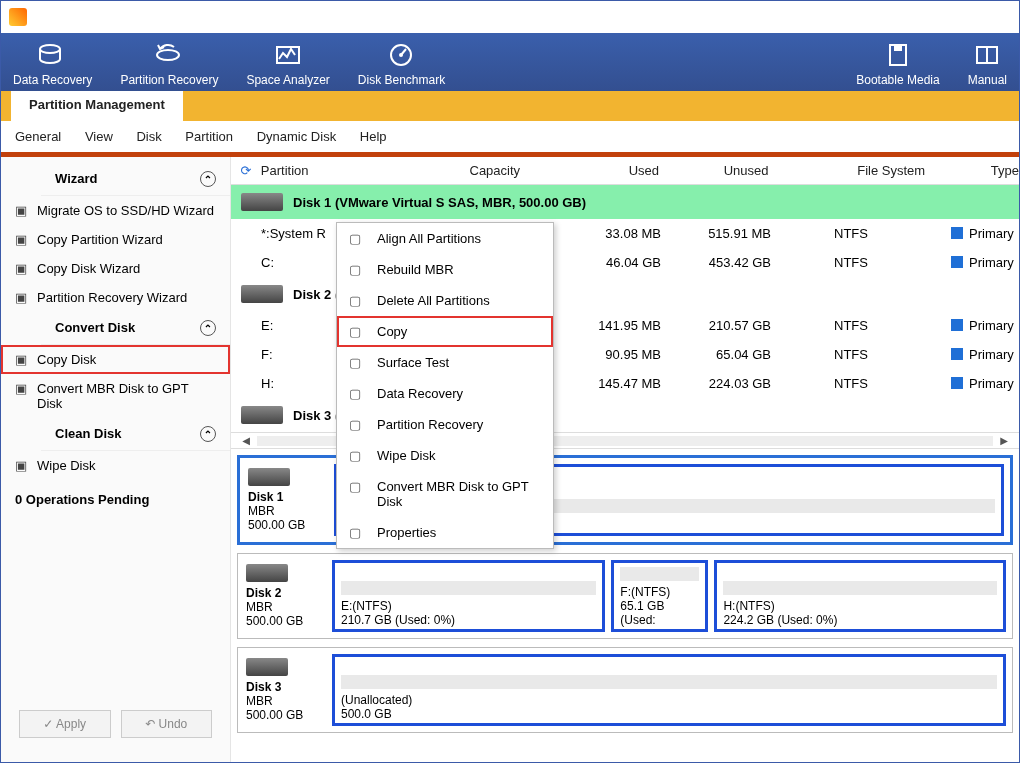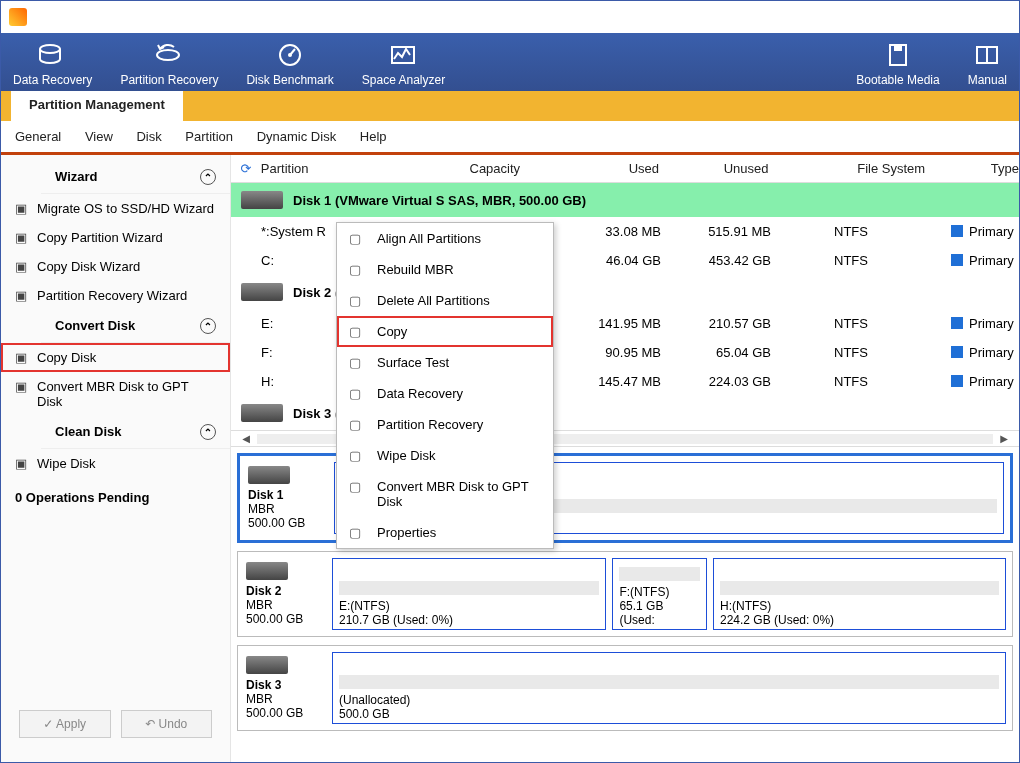--- a/index.html
+++ b/index.html
@@ -15,21 +15,21 @@
 .toolbar { background: linear-gradient(#3a5fac, #334f90); display: flex; align-items: flex-end; padding: 8px 12px 4px; }
 .tool-btn { color:#fff; text-align:center; font-size:12px; margin-right: 28px; cursor:pointer; }
 .tool-btn .ico { width:32px; height:28px; margin:0 auto 4px; display:flex; align-items:center; justify-content:center; }
 .tool-btn svg { fill: #fff; }
 .tool-right { margin-left:auto; display:flex; }
 .tool-right .tool-btn { margin-right:0; margin-left:28px; }
 
 .tabstrip { background:#f2b430; height:30px; display:flex; align-items:flex-end; }
 .tab { background:#fff; height:30px; padding: 6px 18px; font-size:13px; font-weight:600; color:#222; border-radius:0 0 0 0; margin-left:10px; }
 
-.menubar { background:#fff; padding:8px 14px; font-size:13px; color:#222; border-bottom:3px solid #c2410c; }
+.menubar { background:#fff; padding:8px 14px; font-size:13px; color:#222; border-bottom:5px solid #c2410c; }
 .menubar span { margin-right:20px; cursor:pointer; }
 
 .body { flex:1; display:flex; overflow:hidden; }
 .sidebar { width:230px; background:#fafafa; border-right:1px solid #e5e5e5; padding:6px 0 12px; display:flex; flex-direction:column; font-size:13px; }
 .sb-group-hdr { font-weight:700; padding:8px 14px; display:flex; justify-content:space-between; border-bottom:1px solid #eee; cursor:pointer;margin-left:40px; }
 .sb-group-hdr .chev { width:16px;height:16px;border:1px solid #555;border-radius:50%;display:flex;align-items:center;justify-content:center;font-size:10px; }
 .sb-item { padding:7px 14px 7px 36px; cursor:pointer; position:relative; }
 .sb-item .ii { position:absolute; left:14px; top:7px; width:14px; height:14px; color:#444; }
 .sb-item.hl { outline:2px solid #e3342f; outline-offset:-2px; }
 .pending { padding:12px 14px; font-weight:700; }
@@ -62,21 +62,21 @@
 .hscroll { display:flex; align-items:center; padding:2px 8px; border-top:1px solid #ddd; border-bottom:1px solid #ddd; }
 .hscroll .arrow { width:14px; text-align:center; font-size:10px; color:#555; }
 .hscroll .track { flex:1; height:10px; background:#eee; margin:0 4px; position:relative; }
 
 .diskmaps { padding:6px; overflow:auto; }
 .dm { border:1px solid #bbb; margin-bottom:8px; display:flex; padding:6px; }
 .dm.sel { border:3px solid #2a6fd6; }
 .dm-left { width:88px; font-size:12px; padding:4px 4px 4px 2px; }
 .dm-left .di { width:42px; height:18px; background:linear-gradient(#888,#444); border-radius:2px; margin-bottom:4px; }
 .dm-right { flex:1; display:flex; gap:6px; }
-.seg { border:1px solid #1d4ed8; padding:2px 6px; font-size:12px; display:flex; flex-direction:column; justify-content:flex-end; }
+.seg { border:3px solid #1d4ed8; padding:2px 6px; font-size:12px; display:flex; flex-direction:column; justify-content:flex-end; }
 .seg .bar { height:14px; background:#e9e9e9; margin-bottom:4px; }
 .seg .bar .fill { height:100%; background:#2a6fd6; }
 
 .ctxmenu { position:absolute; left:336px; top:222px; width:218px; background:#fff; border:1px solid #bbb; box-shadow:2px 2px 6px rgba(0,0,0,.2); font-size:13px; z-index:50; }
 .ctxmenu .mi { padding:8px 14px 8px 40px; position:relative; cursor:pointer; }
 .ctxmenu .mi .mic { position:absolute; left:12px; top:8px; width:16px; color:#555; }
 .ctxmenu .mi.hl { outline:2px solid #e3342f; outline-offset:-2px; }
 
 svg { display:block; }
 </style>
@@ -111,35 +111,35 @@
             <ellipse cx="14" cy="12" rx="11" ry="5" fill="none" stroke="#fff" stroke-width="2"></ellipse>
             <path d="M20 4 A10 10 0 0 0 6 6" fill="none" stroke="#fff" stroke-width="2"></path>
             <path d="M4 2l2 4 4-2" fill="none" stroke="#fff" stroke-width="2"></path>
           </svg>
         </div>
       <span>Partition Recovery</span>
     </div>
     <div class="tool-btn">
       <div class="ico">
           <svg width="30" height="24" viewBox="0 0 30 24">
+            <rect x="4" y="4" width="22" height="16" fill="none" stroke="#fff" stroke-width="2"></rect>
+            <path d="M6 16l4-6 4 4 4-8 4 6" fill="none" stroke="#fff" stroke-width="2"></path>
+          </svg>
+        </div>
+      <span>Space Analyzer</span>
+    </div>
+    <div class="tool-btn">
+      <div class="ico">
+          <svg width="30" height="24" viewBox="0 0 30 24">
             <circle cx="15" cy="12" r="10" fill="none" stroke="#fff" stroke-width="2"></circle>
             <path d="M15 12 L20 6" stroke="#fff" stroke-width="2"></path>
             <circle cx="15" cy="12" r="2" fill="#fff"></circle>
           </svg>
         </div>
       <span>Disk Benchmark</span>
-    </div>
-    <div class="tool-btn">
-      <div class="ico">
-          <svg width="30" height="24" viewBox="0 0 30 24">
-            <rect x="4" y="4" width="22" height="16" fill="none" stroke="#fff" stroke-width="2"></rect>
-            <path d="M6 16l4-6 4 4 4-8 4 6" fill="none" stroke="#fff" stroke-width="2"></path>
-          </svg>
-        </div>
-      <span>Space Analyzer</span>
     </div>
     <div class="tool-right">
       <div class="tool-btn">
         <div class="ico">
             <svg width="28" height="24" viewBox="0 0 28 24">
               <rect x="6" y="2" width="16" height="20" fill="none" stroke="#fff" stroke-width="2"></rect>
               <rect x="10" y="2" width="8" height="6" fill="#fff"></rect>
             </svg>
           </div>
         <span>Bootable Media</span>

